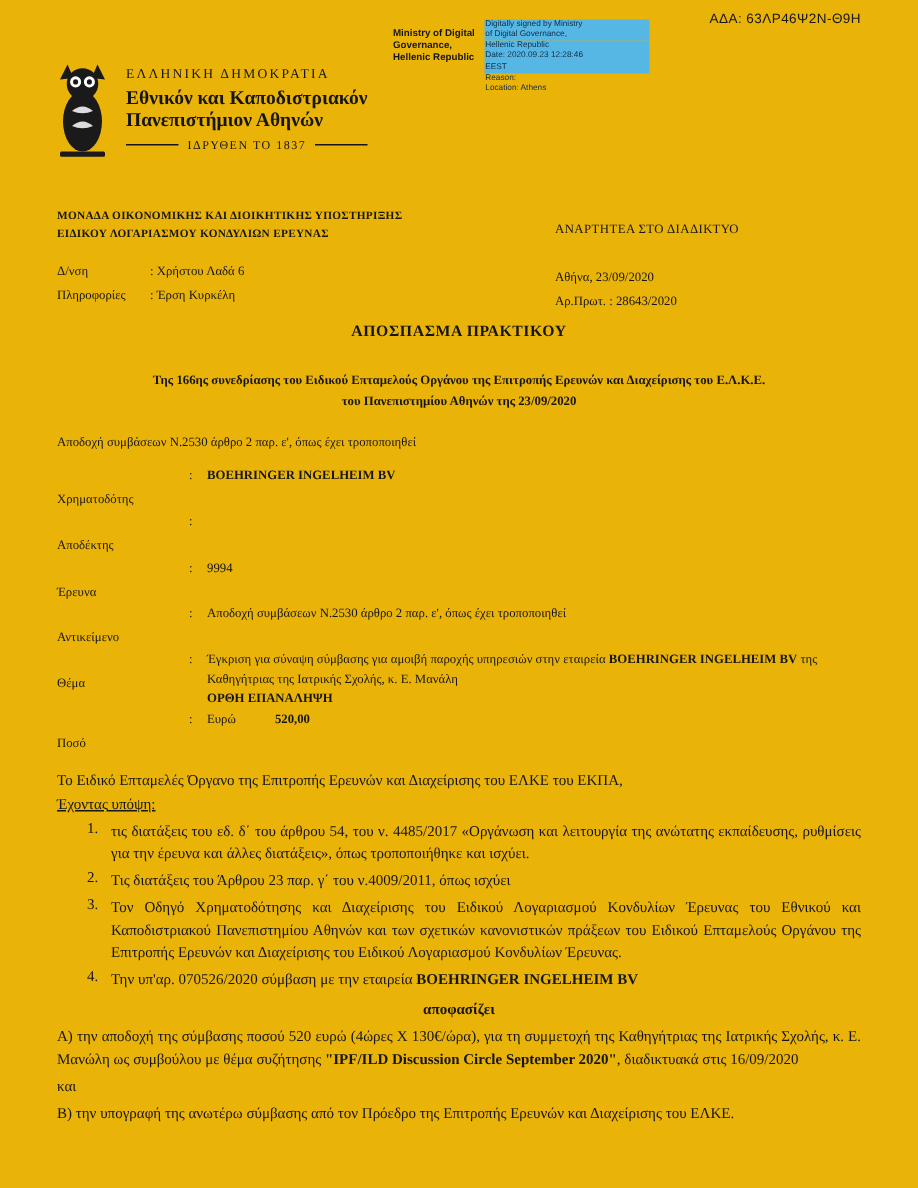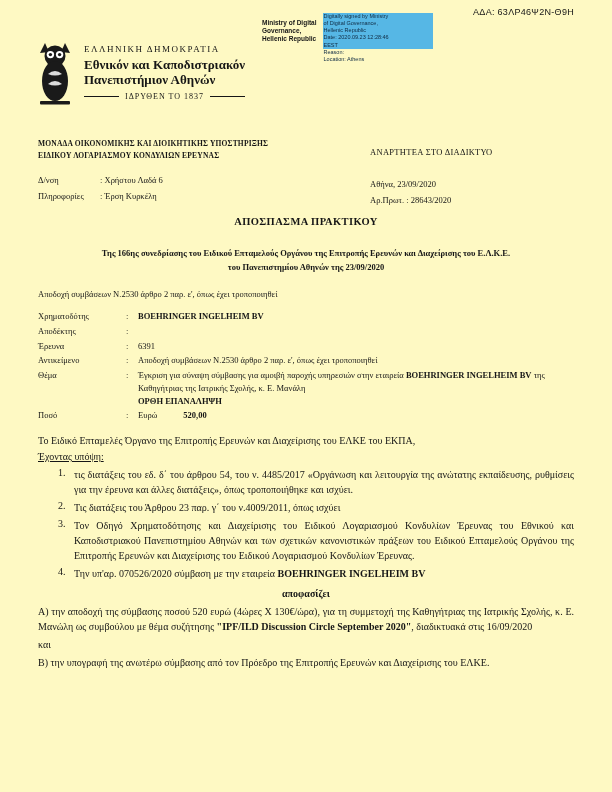--- a/index.html
+++ b/index.html
@@ -1,19 +1,19 @@
 <!DOCTYPE html>
 <html><head>
 <meta charset="utf-8">
 <style>
   * { margin:0; padding:0; box-sizing:border-box; }
   html,body { background:#ffffff; }
   .page {
     width:612px; height:792px; position:relative; margin:0 auto;
-    background:#fef9c3; color:#161616;
+    background:#eab308; color:#161616;
     font-family:"Liberation Serif", serif; overflow:hidden;
   }
   .ada {
     position:absolute; top:7px; right:38px;
     font-family:"Liberation Sans", sans-serif; font-size:9px; letter-spacing:.3px;
   }
   
   .stamp { position:absolute; top:13px; left:262px; display:flex; gap:6px; }
   .stamp-left { font-family:"Liberation Sans", sans-serif; font-weight:bold; font-size:6.5px; line-height:1.25; padding-top:6px; }
   .stamp-right { font-family:"Liberation Sans", sans-serif; font-size:5.5px; line-height:1.3; width:110px; }
@@ -33,21 +33,21 @@
   .meta-row { display:flex; }
   .ml-label { width:62px; flex:none; }
   .meta-right { position:absolute; top:176px; left:370px; font-size:8.5px; line-height:1.9; }
   
   .content { position:absolute; top:216px; left:38px; width:536px; }
   .title { text-align:center; font-weight:bold; font-size:10.5px; letter-spacing:.4px; }
   .subtitle { text-align:center; font-weight:bold; font-size:8.5px; line-height:1.6; margin-top:20px; }
   .acceptance { font-size:8.5px; margin-top:15px; }
   .details { margin-top:11px; font-size:8.5px; line-height:1.5; }
   .d-row { display:flex; margin-bottom:2px; }
-  .d-label { width:88px; flex:none; }
+  .d-label { width:88px; flex:none;margin-top:16px; }
   .d-colon { width:12px; flex:none; }
   .d-value { flex:1; }
   .b { font-weight:bold; }
   .gap-l { margin-left:26px; }
   .intro { font-size:10px; margin-top:13px; }
   .having { font-size:10px; margin-top:5px;text-decoration:underline; }
   .list { margin-top:5px; padding-left:20px; font-size:10px; }
   .li { display:flex; margin-bottom:3px; }
   .num { width:16px; flex:none; }
   .li-text { flex:1; text-align:justify; line-height:1.5; }
@@ -149,21 +149,21 @@
         <span class="d-colon">:</span>
         <span class="d-value b">BOEHRINGER INGELHEIM BV</span>
       </div>
       <div class="d-row">
         <span class="d-label">Αποδέκτης</span>
         <span class="d-colon">:</span>
       </div>
       <div class="d-row">
         <span class="d-label">Έρευνα</span>
         <span class="d-colon">:</span>
-        <span class="d-value">6391</span>
+        <span class="d-value">9994</span>
       </div>
       <div class="d-row">
         <span class="d-label">Αντικείμενο</span>
         <span class="d-colon">:</span>
         <span class="d-value">Αποδοχή συμβάσεων Ν.2530 άρθρο 2 παρ. ε', όπως έχει τροποποιηθεί</span>
       </div>
       <div class="d-row">
         <span class="d-label">Θέμα</span>
         <span class="d-colon">:</span>
         <span class="d-value">

